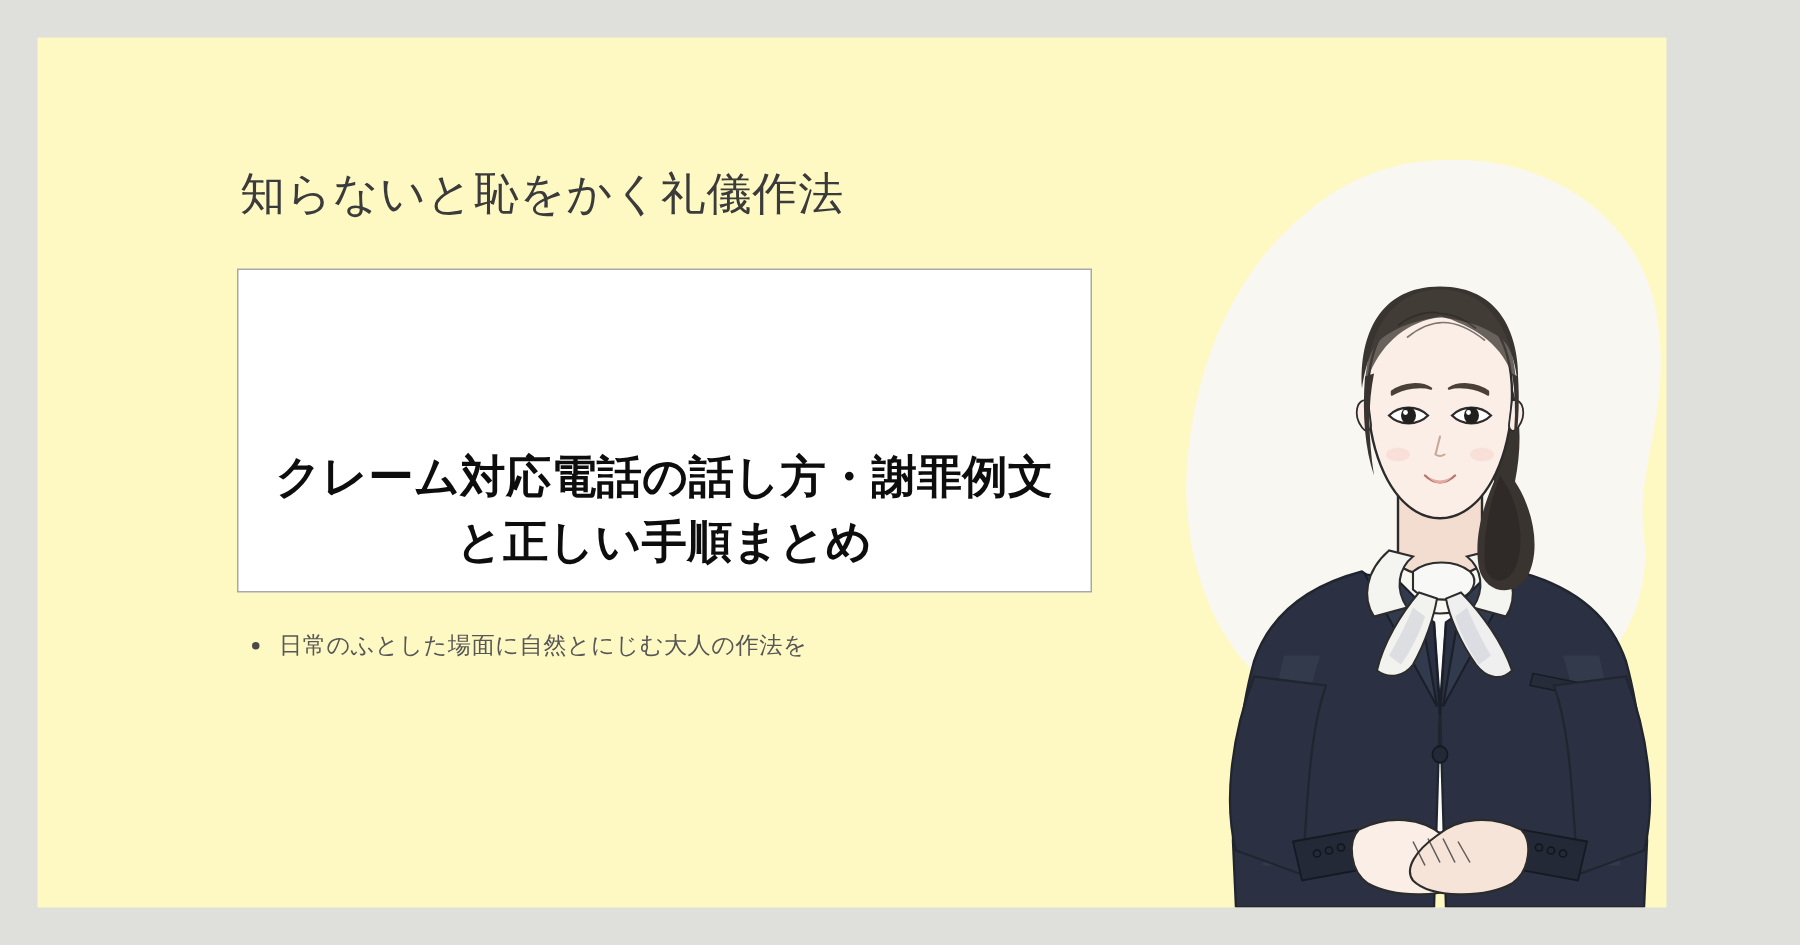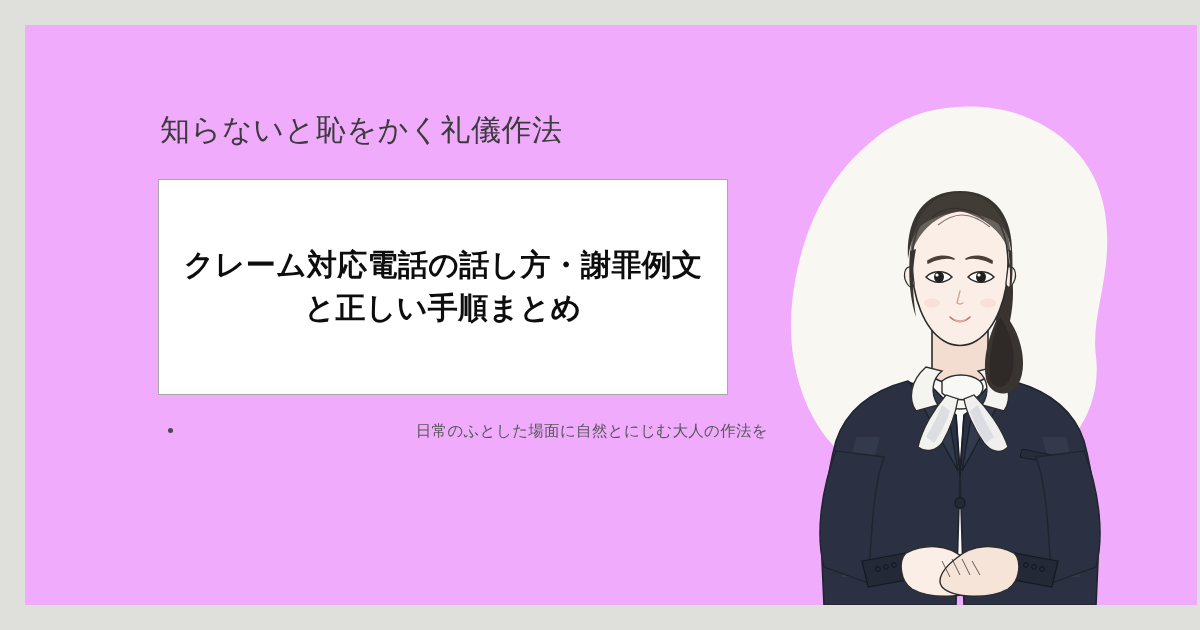--- a/index.html
+++ b/index.html
@@ -20,23 +20,23 @@
     height: 630px;
     background: #dfdfdb;
     box-sizing: border-box;
   }
 
   
   .card {
     position: absolute;
     left: 25px;
     top: 25px;
-    width: 1172px;
+    width: 1086px;
     height: 580px;
-    background: #f0abfc;
+    background: #fef9c3;
     overflow: hidden;
   }
 
   
   .content {
     position: absolute;
     left: 133px;
     top: 85px;
     width: 610px;
   }
@@ -50,42 +50,41 @@
     margin: 0 0 28px 2px;
     white-space: nowrap;
   }
 
   .title-box {
     box-sizing: border-box;
     width: 570px;
     height: 216px;
     border: 1px solid #a8a8a4;
     display: flex;
-    align-items: center;
+    align-items: flex-end;
     justify-content: center;
     padding: 10px 22px;
     background: #ffffff;
   }
 
   .title {
     font-family: "DejaVu Sans", "Liberation Sans", sans-serif;
     font-weight: bold;
     font-size: 30px;
     line-height: 1.42;
     color: #0d0d0d;
     text-align: center;
     letter-spacing: 0.01em;
     margin: 0;
   }
 
   .bullets {
     list-style: none;
     margin: 26px 0 0 0;
     padding: 0 0 0 28px;
-    text-align: right;
   }
 
   .bullets li {
     position: relative;
     font-family: "Liberation Serif", "DejaVu Serif", serif;
     font-size: 15.5px;
     line-height: 1.35;
     color: #575757;
     letter-spacing: 0.02em;
     margin-bottom: 19px;

